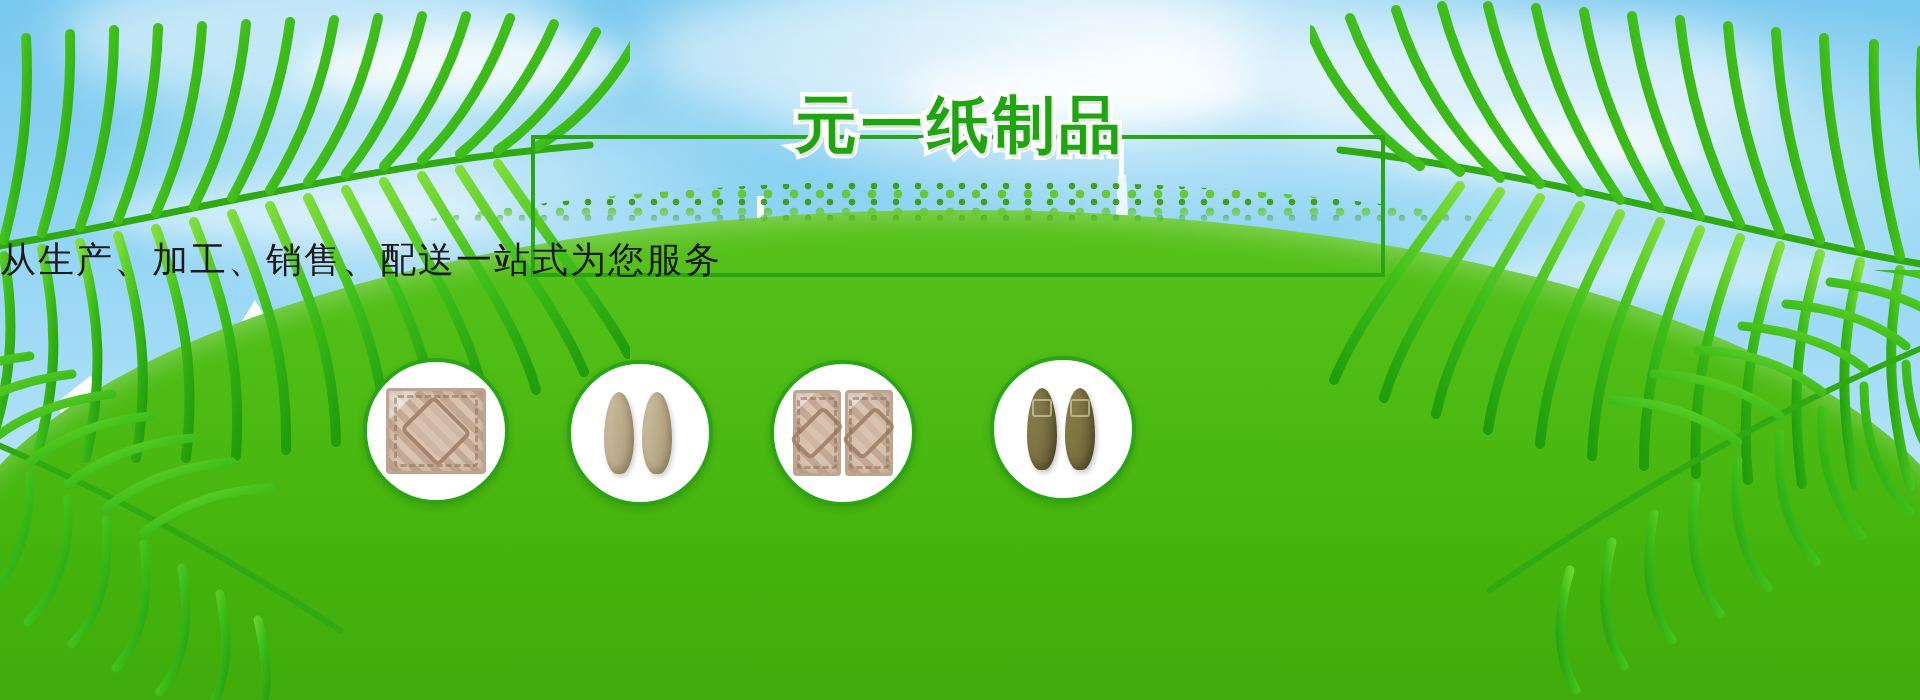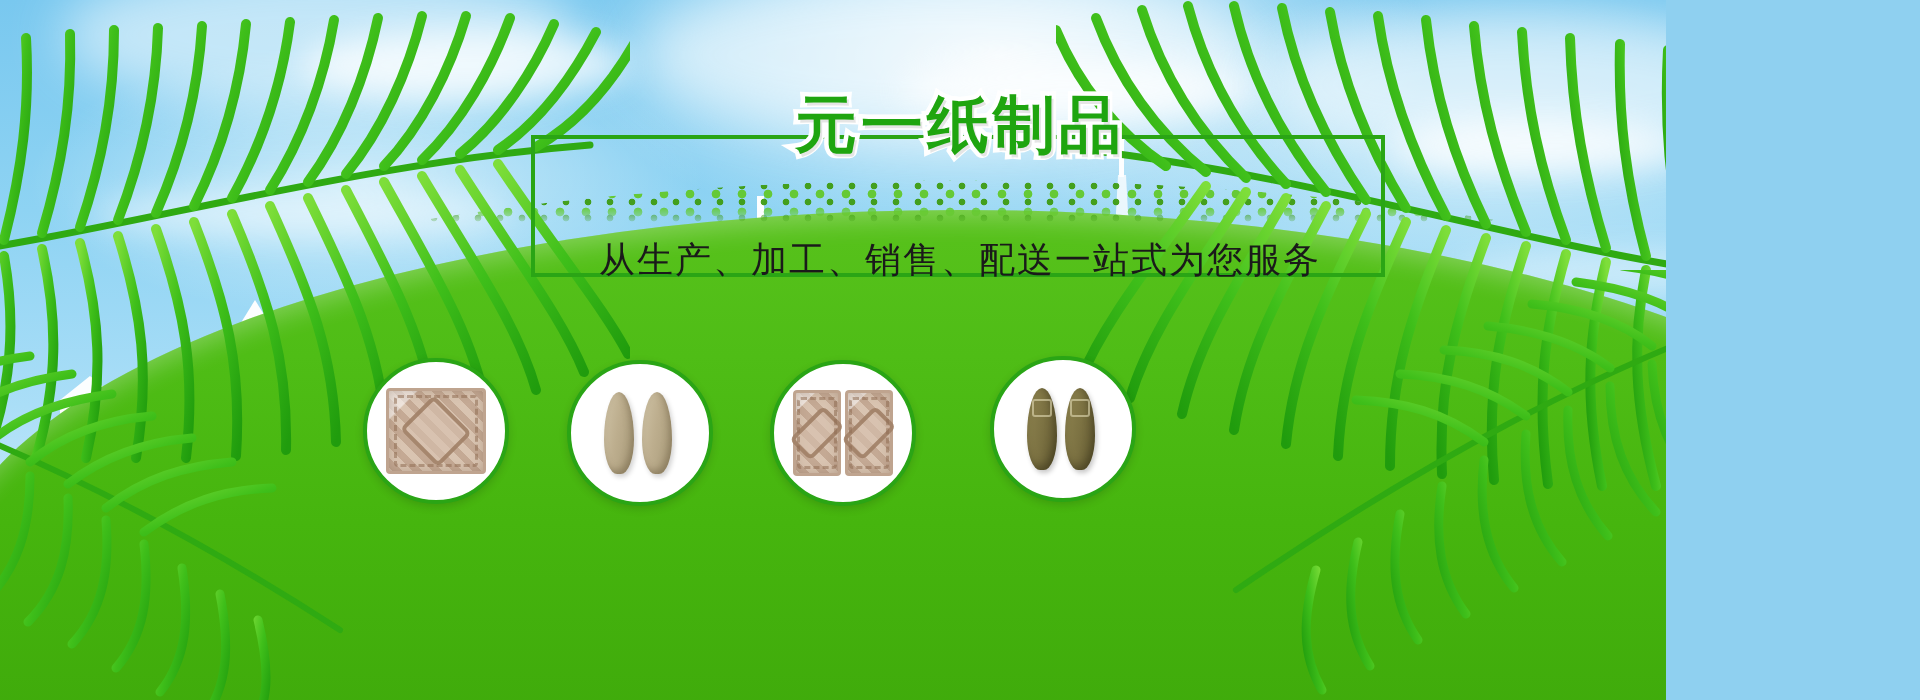--- a/index.html
+++ b/index.html
@@ -1,20 +1,20 @@
 <!DOCTYPE html>
 <html><head>
 <meta charset="utf-8">
 <style>
   * { margin:0; padding:0; box-sizing:border-box; }
   html,body { width:1920px; height:700px; overflow:hidden; }
   body { font-family:"DejaVu Sans", sans-serif; background:#8fd0f0; }
 
   #banner {
-    position:relative; width:1666px; height:700px; overflow:hidden;
+    position:relative; width:1920px; height:700px; overflow:hidden;
     background:
       radial-gradient(ellipse 700px 300px at 60% 8%, rgba(255,255,255,.85) 0%, rgba(255,255,255,0) 62%),
       radial-gradient(ellipse 520px 210px at 22% 26%, rgba(255,255,255,.60) 0%, rgba(255,255,255,0) 65%),
       radial-gradient(ellipse 620px 240px at 88% 22%, rgba(255,255,255,.55) 0%, rgba(255,255,255,0) 68%),
       linear-gradient(#79c8ef 0%, #8ed3f3 30%, #aadef7 58%, #c9ebfb 78%, #dff4fd 100%);
   }
 
   
   .cloud { position:absolute; background:#ffffff; border-radius:50%; filter:blur(16px); opacity:.75; }
   .cloud2 { position:absolute; background:#ffffff; border-radius:50%; filter:blur(26px); opacity:.55; }
@@ -59,21 +59,21 @@
     position:absolute; left:0; width:1920px; text-align:center;
     font-family:"DejaVu Sans", sans-serif; font-weight:bold;
     color:#1fa50f; white-space:nowrap;
     -webkit-text-stroke:9px #ffffff; paint-order:stroke fill;
     text-shadow:2px 3px 0 rgba(0,0,0,.10);
   }
   #line1 { top:83px;  font-size:62px; letter-spacing:4px; }
   #line2 { top:148px; font-size:66px; letter-spacing:3px; }
 
   #subtitle {
-    position:absolute; left:0; top:236px; width:1920px; text-align:center;
+    position:absolute; left:0; top:236px; width:1920px; text-align:left;
     font-family:"DejaVu Serif", serif; font-size:36px; color:#1a1a1a;
     letter-spacing:2px; white-space:nowrap;
   }
 
   
   .pcircle {
     position:absolute; width:146px; height:146px; border-radius:50%;
     border:4px solid #2aa515; background:#ffffff;
     display:flex; align-items:center; justify-content:center;
     overflow:hidden;

